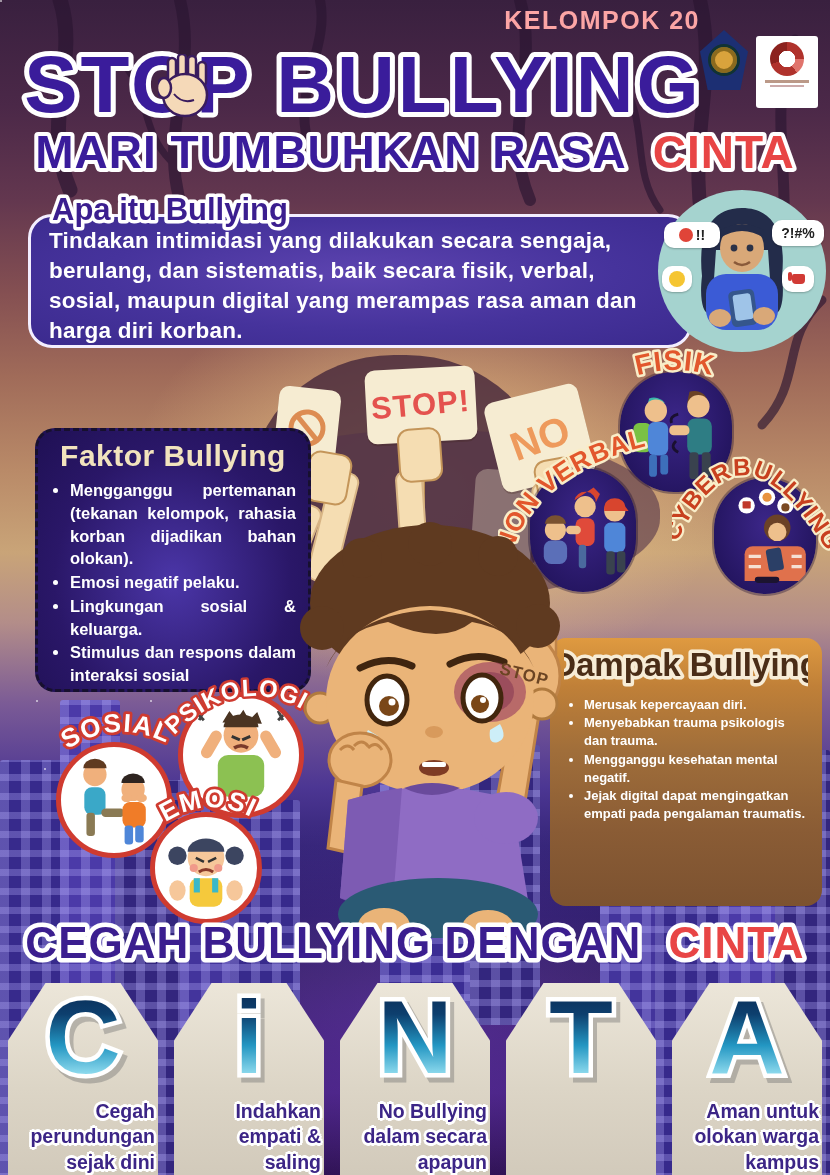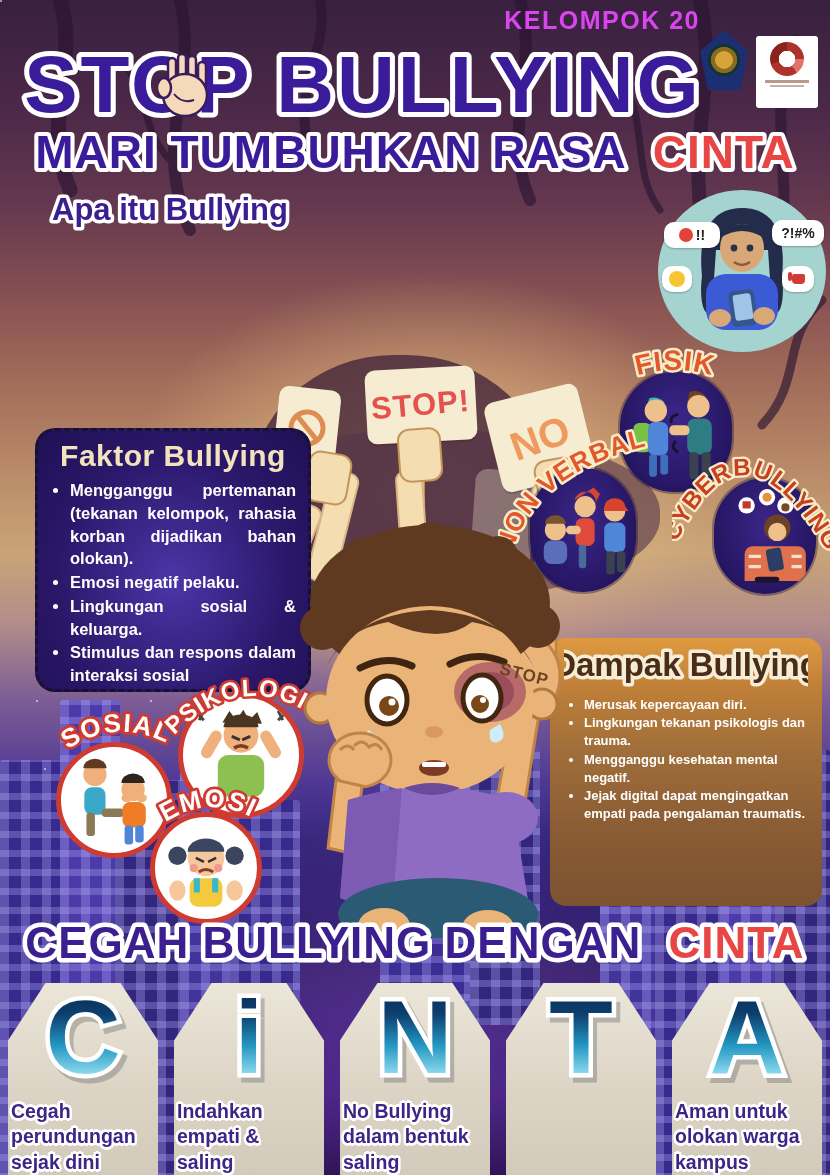--- a/index.html
+++ b/index.html
@@ -81,26 +81,26 @@
   .tag{position:absolute;top:983px;width:150px;height:192px;
     clip-path:polygon(0 30%,25% 0,75% 0,100% 30%,100% 100%,0 100%);
     background:linear-gradient(180deg,#ece6d9 0%,#dcd5c6 55%,#d2cabb 100%);}
   .tag-letter{position:relative;height:114px;}
   .tag-letter span{position:absolute;left:50%;top:2px;transform:translateX(-50%);
     font-size:104px;line-height:1;font-weight:800;}
   .letter-outline{color:transparent;-webkit-text-stroke:9px #fff;
     filter:drop-shadow(4px 5px 0 rgba(110,110,110,.4));}
   .letter-fill{background:linear-gradient(180deg,#0a2a52 0%,#0d3f6e 28%,#2396c2 58%,#8fdbee 86%,#c8f2f8 100%);
     -webkit-background-clip:text;background-clip:text;color:transparent;}
-  .tag-caption{margin:2px auto 0 auto;width:144px;text-align:left;color:#3c2586;
+  .tag-caption{margin:2px auto 0 auto;width:144px;text-align:right;color:#3c2586;
     font-weight:800;font-size:19.5px;line-height:1.3;
     text-shadow:-2px -2px 0 #fff,2px -2px 0 #fff,-2px 2px 0 #fff,2px 2px 0 #fff,
       0 -2.6px 0 #fff,0 2.6px 0 #fff,-2.6px 0 0 #fff,2.6px 0 0 #fff;}
 
-  .kelompok{right:130px;top:6px;color:#d946ef;font-weight:800;font-size:25px;letter-spacing:1.5px;}
+  .kelompok{right:130px;top:6px;color:#fca5a5;font-weight:800;font-size:25px;letter-spacing:1.5px;}
 
   .logo-pent{left:700px;top:30px;width:48px;height:60px;
     clip-path:polygon(50% 0,100% 36%,84% 100%,16% 100%,0 36%);
     background:#1c2f73;display:flex;align-items:center;justify-content:center;}
   .logo-pent .ring{width:26px;height:26px;border-radius:50%;background:#d9a33c;
     border:3px solid #133;box-shadow:inset 0 0 0 4px #8a6a1e;}
   .logo-card{left:756px;top:36px;width:62px;height:72px;background:#fff;border-radius:3px;
     display:flex;flex-direction:column;align-items:center;padding-top:6px;box-sizing:border-box;}
   .logo-card .mark{width:34px;height:34px;border-radius:50%;
     background:radial-gradient(circle at 50% 50%, #fff 34%, transparent 35%),
@@ -193,20 +193,23 @@
     <div class="tline"></div>
     <div class="tline2"></div>
   </div>
   <svg class="abs" style="left:15px;top:124px;" width="800" height="58">
     <text x="400" y="44" text-anchor="middle" font-size="46" font-weight="800" letter-spacing="1" stroke="#fff" stroke-width="8" paint-order="stroke" stroke-linejoin="round">
       <tspan fill="#3a1c9b">MARI TUMBUHKAN RASA</tspan>
       <tspan fill="#e84545" dx="14">CINTA</tspan>
     </text>
   </svg>
 
+  <div class="abs apa-panel">
+    <div class="apa-body">Tindakan intimidasi yang dilakukan secara sengaja, berulang, dan sistematis, baik secara fisik, verbal, sosial, maupun digital yang merampas rasa aman dan harga diri korban.</div>
+  </div>
   <svg class="abs" style="left:42px;top:186px;" width="320" height="46">
     <text x="10" y="34" font-size="31" font-weight="800" fill="#3b1e8f" stroke="#fff" stroke-width="7" paint-order="stroke" stroke-linejoin="round">Apa itu Bullying</text>
   </svg>
 
   <div class="abs girl-circle">
     <svg width="168" height="162" viewBox="0 0 168 162">
       <path d="M84,18 C50,18 40,48 44,86 C40,120 50,130 54,118 L58,60 L110,60 L114,118 C118,130 128,120 124,86 C128,48 118,18 84,18Z" fill="#232c4a"></path>
       <ellipse cx="84" cy="58" rx="22" ry="24" fill="#d9a878"></ellipse>
       <path d="M62,48 Q84,34 106,48 L106,40 Q84,28 62,40Z" fill="#232c4a"></path>
       <circle cx="76" cy="58" r="3.4" fill="#2b3248"></circle>
@@ -320,21 +323,21 @@
       <textPath href="#arcC" startOffset="50%" text-anchor="middle">CYBERBULLYING</textPath>
     </text>
   </svg>
 
   <div class="abs dampak-panel">
     <svg width="244" height="48">
       <text x="122" y="36" text-anchor="middle" font-size="33" font-weight="800" fill="#4a2d17" stroke="#f7ecd6" stroke-width="7" paint-order="stroke" stroke-linejoin="round">Dampak Bullying</text>
     </svg>
     <ul>
       <li>Merusak kepercayaan diri.</li>
-      <li>Lingkungan tekanan psikologis dan trauma.</li>
+      <li>Menyebabkan trauma psikologis dan trauma.</li>
       <li>Mengganggu kesehatan mental negatif.</li>
       <li>Jejak digital dapat mengingatkan empati pada pengalaman traumatis.</li>
     </ul>
   </div>
 
   <div class="icircle" style="left:56px;top:742px;width:116px;height:116px;">
     <svg width="106" height="106" viewBox="0 0 100 100">
       <circle cx="32" cy="26" r="11" fill="#f0b07c"></circle>
         <path d="M21,20 a11,9 0 0 1 22,0z" fill="#5f3a20"></path>
       <rect x="22" y="38" width="20" height="26" rx="7" fill="#3aa8c8"></rect>
@@ -474,21 +477,21 @@
       <span class="letter-outline">i</span>
       <span class="letter-fill">i</span>
     </div>
     <div class="tag-caption">Indahkan empati &amp; saling menghormati</div>
   </div>
   <div class="tag" style="left:340px;">
     <div class="tag-letter">
       <span class="letter-outline">N</span>
       <span class="letter-fill">N</span>
     </div>
-    <div class="tag-caption">No Bullying dalam bentuk saling</div>
+    <div class="tag-caption">No Bullying dalam secara apapun</div>
   </div>
   <div class="tag" style="left:506px;">
     <div class="tag-letter">
       <span class="letter-outline">T</span>
       <span class="letter-fill">T</span>
     </div>
   </div>
   <div class="tag" style="left:672px;">
     <div class="tag-letter">
       <span class="letter-outline">A</span>

